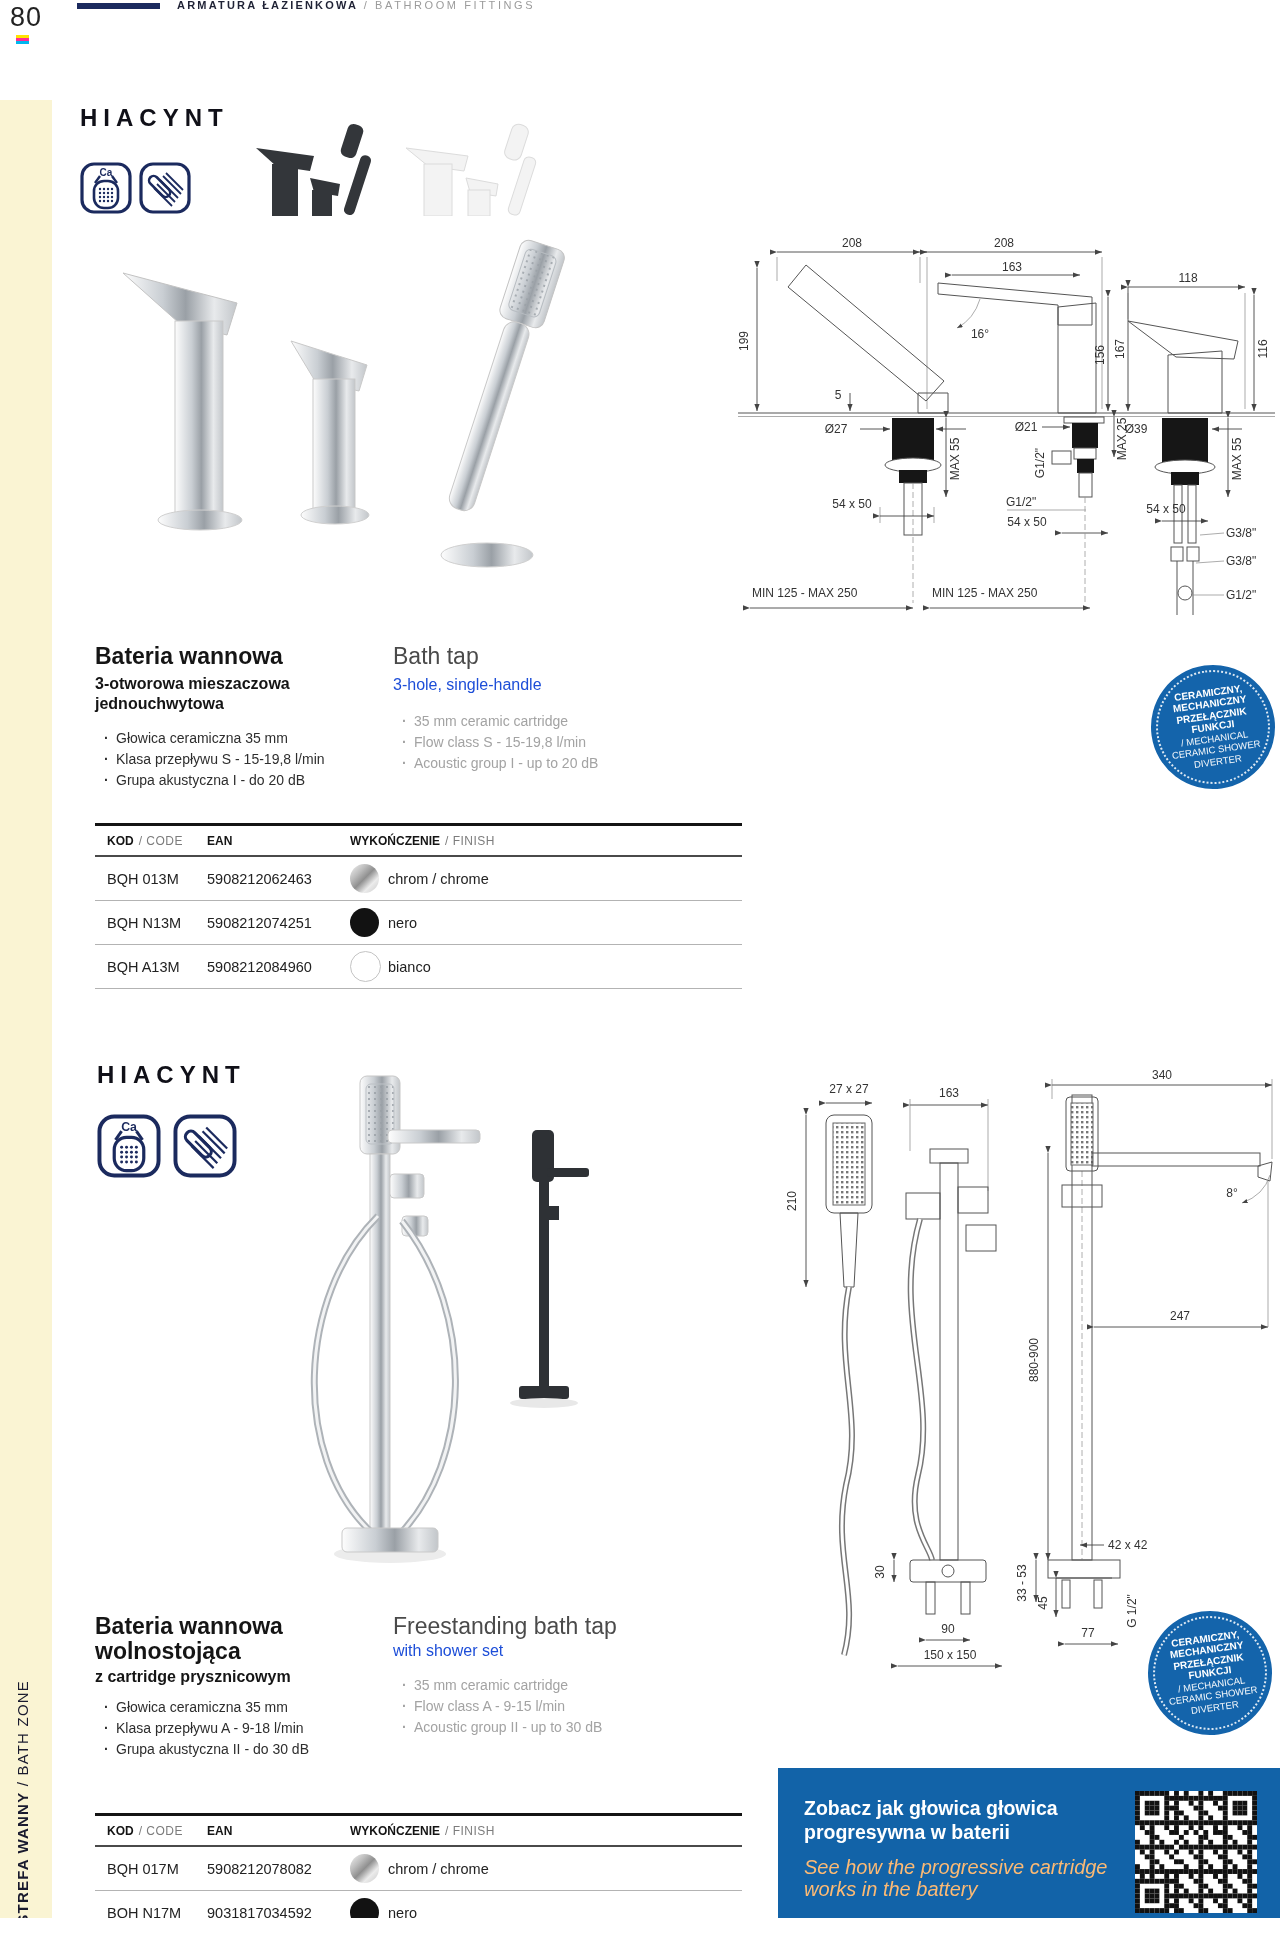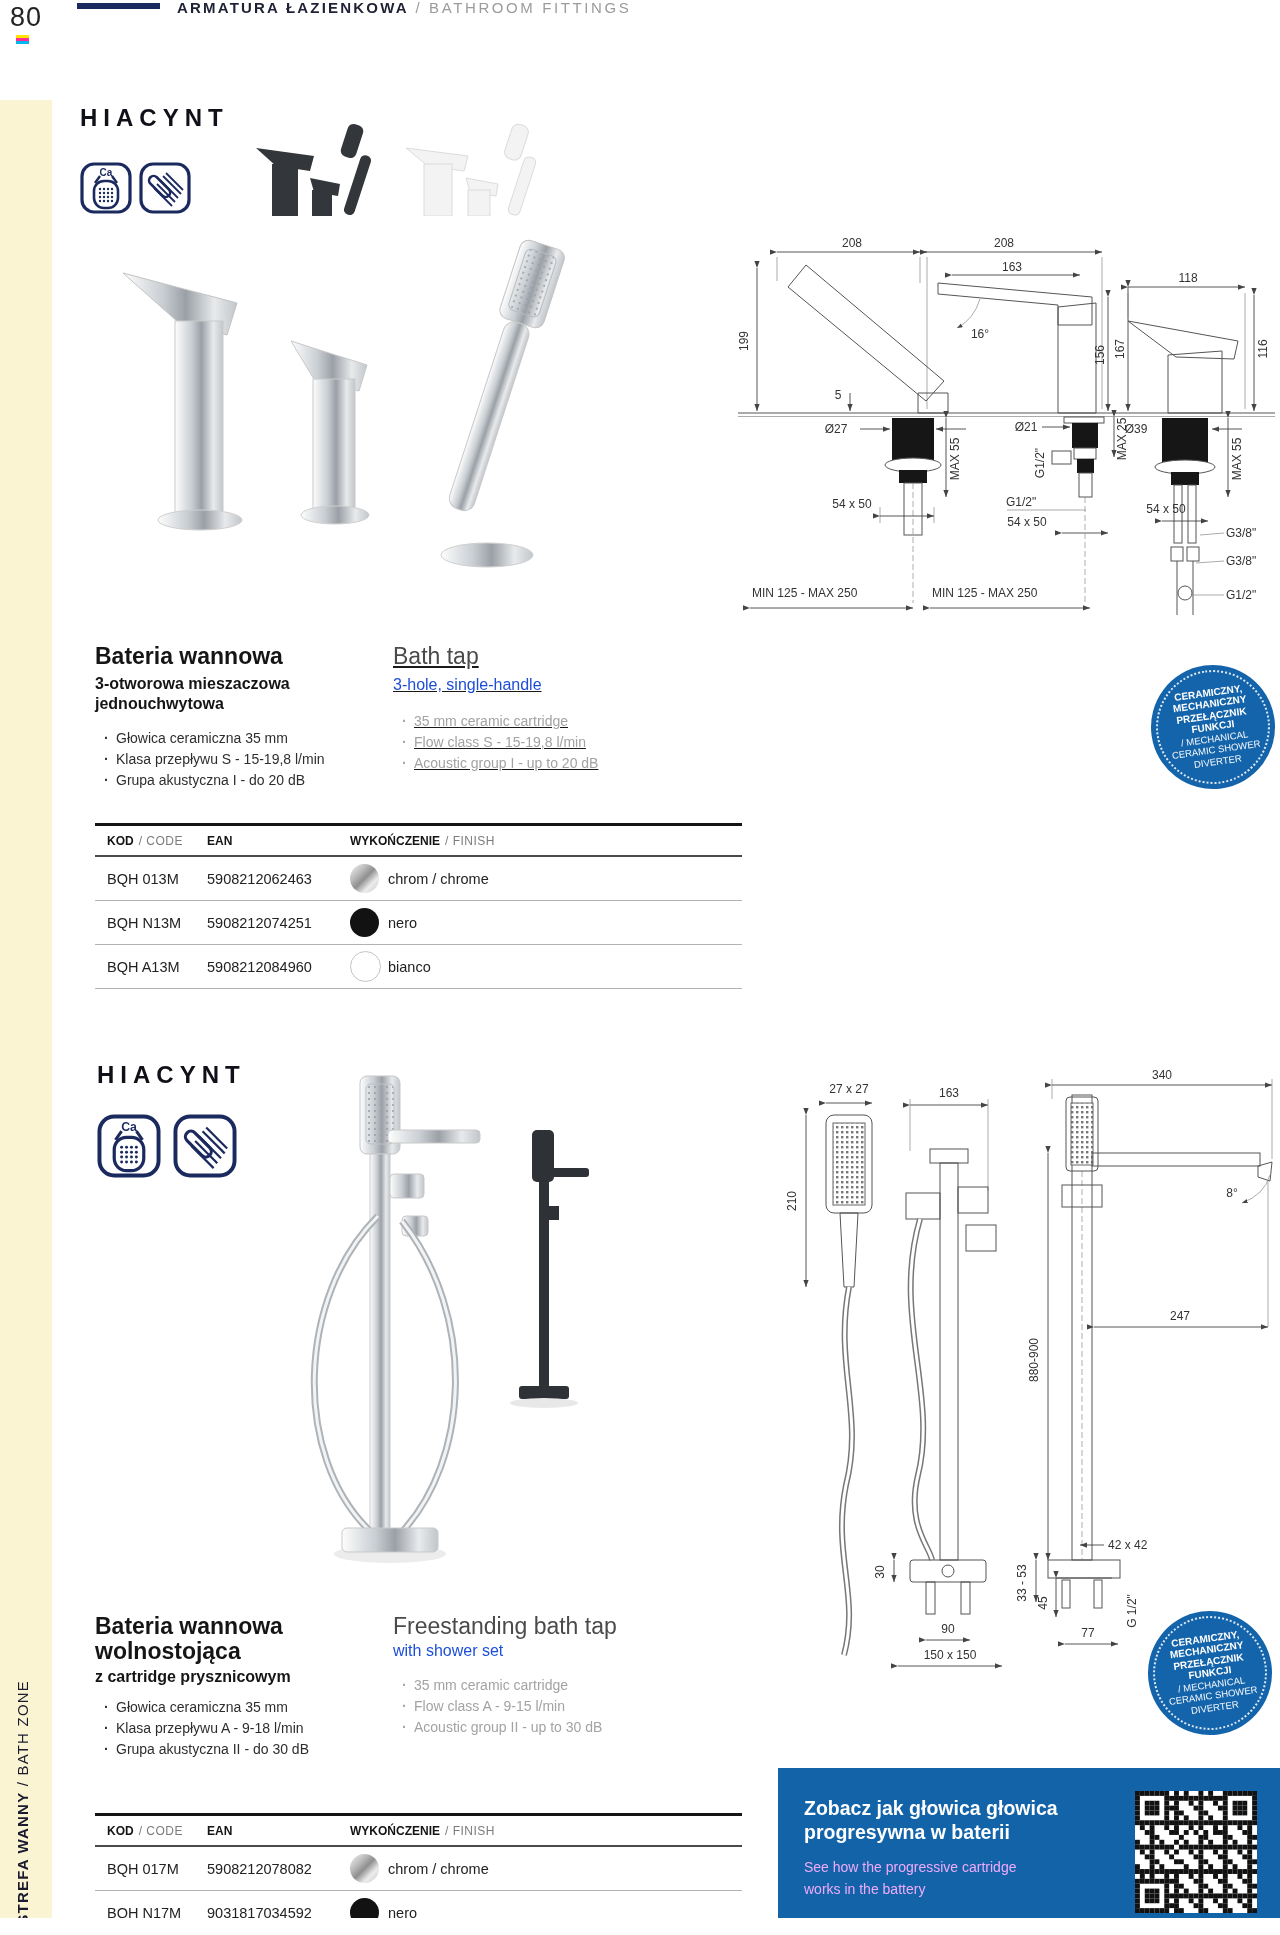--- a/index.html
+++ b/index.html
@@ -5,21 +5,21 @@
   html,body{margin:0;padding:0;background:#fff;}
   .page{position:relative;width:1280px;height:1918px;background:#fff;overflow:hidden;
         font-family:"Liberation Sans",sans-serif;color:#1a1a1a;}
   .abs{position:absolute;}
 
   
   .pagenum{position:absolute;left:10px;top:2px;font-size:27px;font-weight:400;color:#222;letter-spacing:1px;}
   .regmark{position:absolute;left:16px;top:35px;width:13px;height:9px;display:flex;flex-direction:column;}
   .regmark i{flex:1;}
   .topbar{position:absolute;left:77px;top:3px;width:83px;height:6px;background:#1b2a5e;}
-  .htitle{position:absolute;left:177px;top:-1px;font-size:15px;white-space:nowrap;}
+  .htitle{position:absolute;left:177px;top:-1px;font-size:11px;white-space:nowrap;}
   .htitle .hpl{font-weight:700;color:#1f2235;letter-spacing:2.2px;}
   .htitle .hen{font-weight:400;color:#9b9b9b;letter-spacing:2.6px;}
 
   
   .sidebar{position:absolute;left:0;top:100px;width:52px;height:1835px;background:#faf4d3;}
   .vwrap{position:absolute;bottom:6px;left:14px;}
   .vtext{display:inline-block;writing-mode:vertical-rl;transform:rotate(180deg);white-space:nowrap;
          font-size:15px;color:#191a2e;letter-spacing:1.2px;}
   .vtext b{font-weight:700;}
   .vtext .lt{font-weight:400;}
@@ -63,21 +63,21 @@
          transform:rotate(-8deg);display:flex;align-items:center;justify-content:center;}
   .badge .ring{position:absolute;left:5px;top:5px;right:5px;bottom:5px;border-radius:50%;
                border:2px dotted rgba(255,255,255,.85);}
   .badge .btxt{text-align:center;color:#fff;line-height:11.5px;}
   .badge .bb{font-weight:700;font-size:10px;display:block;}
   .badge .bl{font-weight:400;font-size:9.5px;display:block;opacity:.95;}
 
   
   .vbox{position:absolute;left:778px;top:1768px;width:502px;height:167px;background:#1263a8;}
   .vbox .vt{position:absolute;left:26px;top:28px;color:#fff;font-weight:700;font-size:19.5px;line-height:24px;}
-  .vbox .vs{position:absolute;left:26px;top:88px;color:#f0abfc;font-weight:400;font-size:14px;line-height:22px;}
+  .vbox .vs{position:absolute;left:26px;top:88px;color:#fdba74;font-weight:400;font-size:20px;line-height:22px;font-style:italic;}
   .qrtile{position:absolute;left:357px;top:23px;width:122px;height:122px;background:#fff;}
 
   
   svg text.dim{font-family:"Liberation Sans",sans-serif;font-size:12px;fill:#333;}
   svg .ln{stroke:#555;stroke-width:1;fill:none;}
   svg .lnt{stroke:#888;stroke-width:.7;fill:none;}
   svg .dimln{stroke:#444;stroke-width:.9;fill:none;}
   svg .cl{stroke:#999;stroke-width:.8;stroke-dasharray:6 3;fill:none;}
   svg .blk{fill:#161616;stroke:none;}
   svg .wht{fill:#fff;stroke:#555;stroke-width:1;}
@@ -292,21 +292,21 @@
   <div class="abs" style="left:95px;top:644px;width:290px;">
     <div class="desc-pl-title">Bateria wannowa</div>
     <div class="desc-pl-sub" style="margin-top:5px;">3-otworowa mieszaczowa</div>
     <div class="desc-pl-sub">jednouchwytowa</div>
     <ul class="feat pl" style="margin-top:14px;">
       <li><span>Głowica ceramiczna 35 mm</span></li>
       <li><span>Klasa przepływu S - 15-19,8 l/min</span></li>
       <li><span>Grupa akustyczna I - do 20 dB</span></li>
     </ul>
   </div>
-  <div class="abs" style="left:393px;top:644px;width:260px;text-decoration:underline;">
+  <div class="abs" style="left:393px;top:644px;width:260px;">
     <div class="desc-en-title">Bath tap</div>
     <div class="desc-en-sub" style="margin-top:6px;">3-hole, single-handle</div>
     <ul class="feat en" style="margin-top:16px;">
       <li><span>35 mm ceramic cartridge</span></li>
       <li><span>Flow class S - 15-19,8 l/min</span></li>
       <li><span>Acoustic group I - up to 20 dB</span></li>
     </ul>
   </div>
 
   <div class="badge" style="left:1151px;top:665px;">

